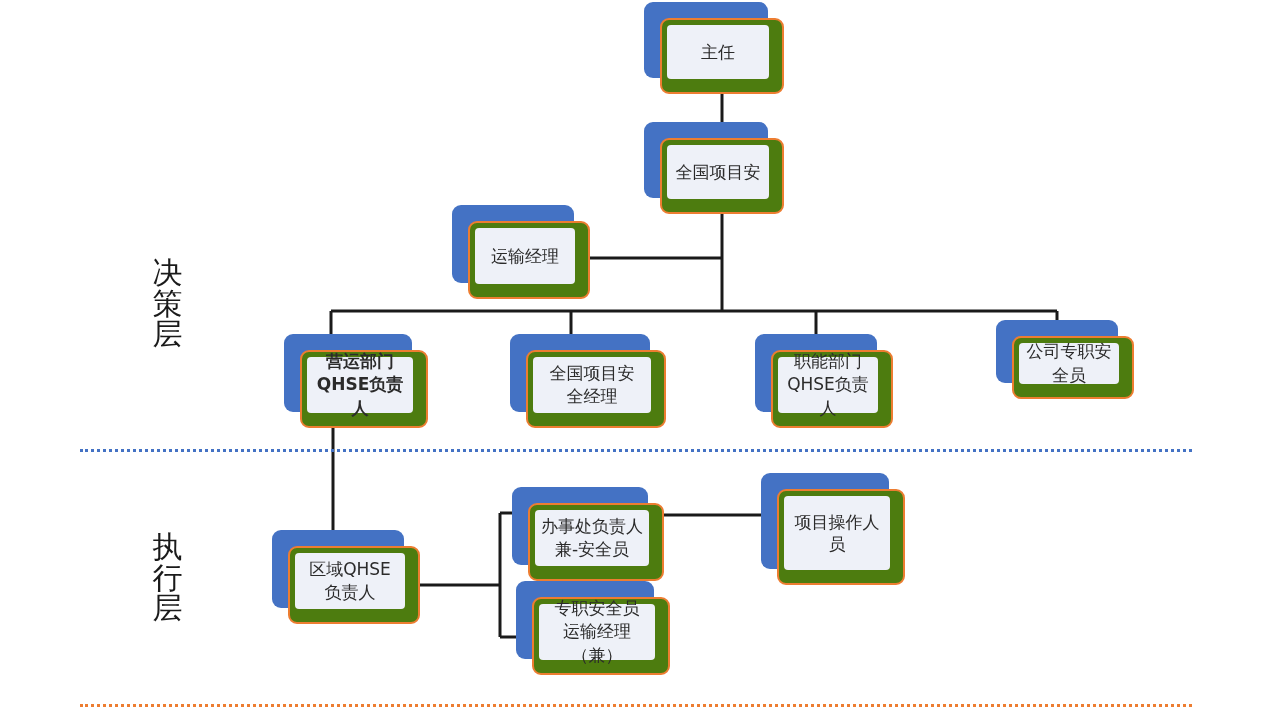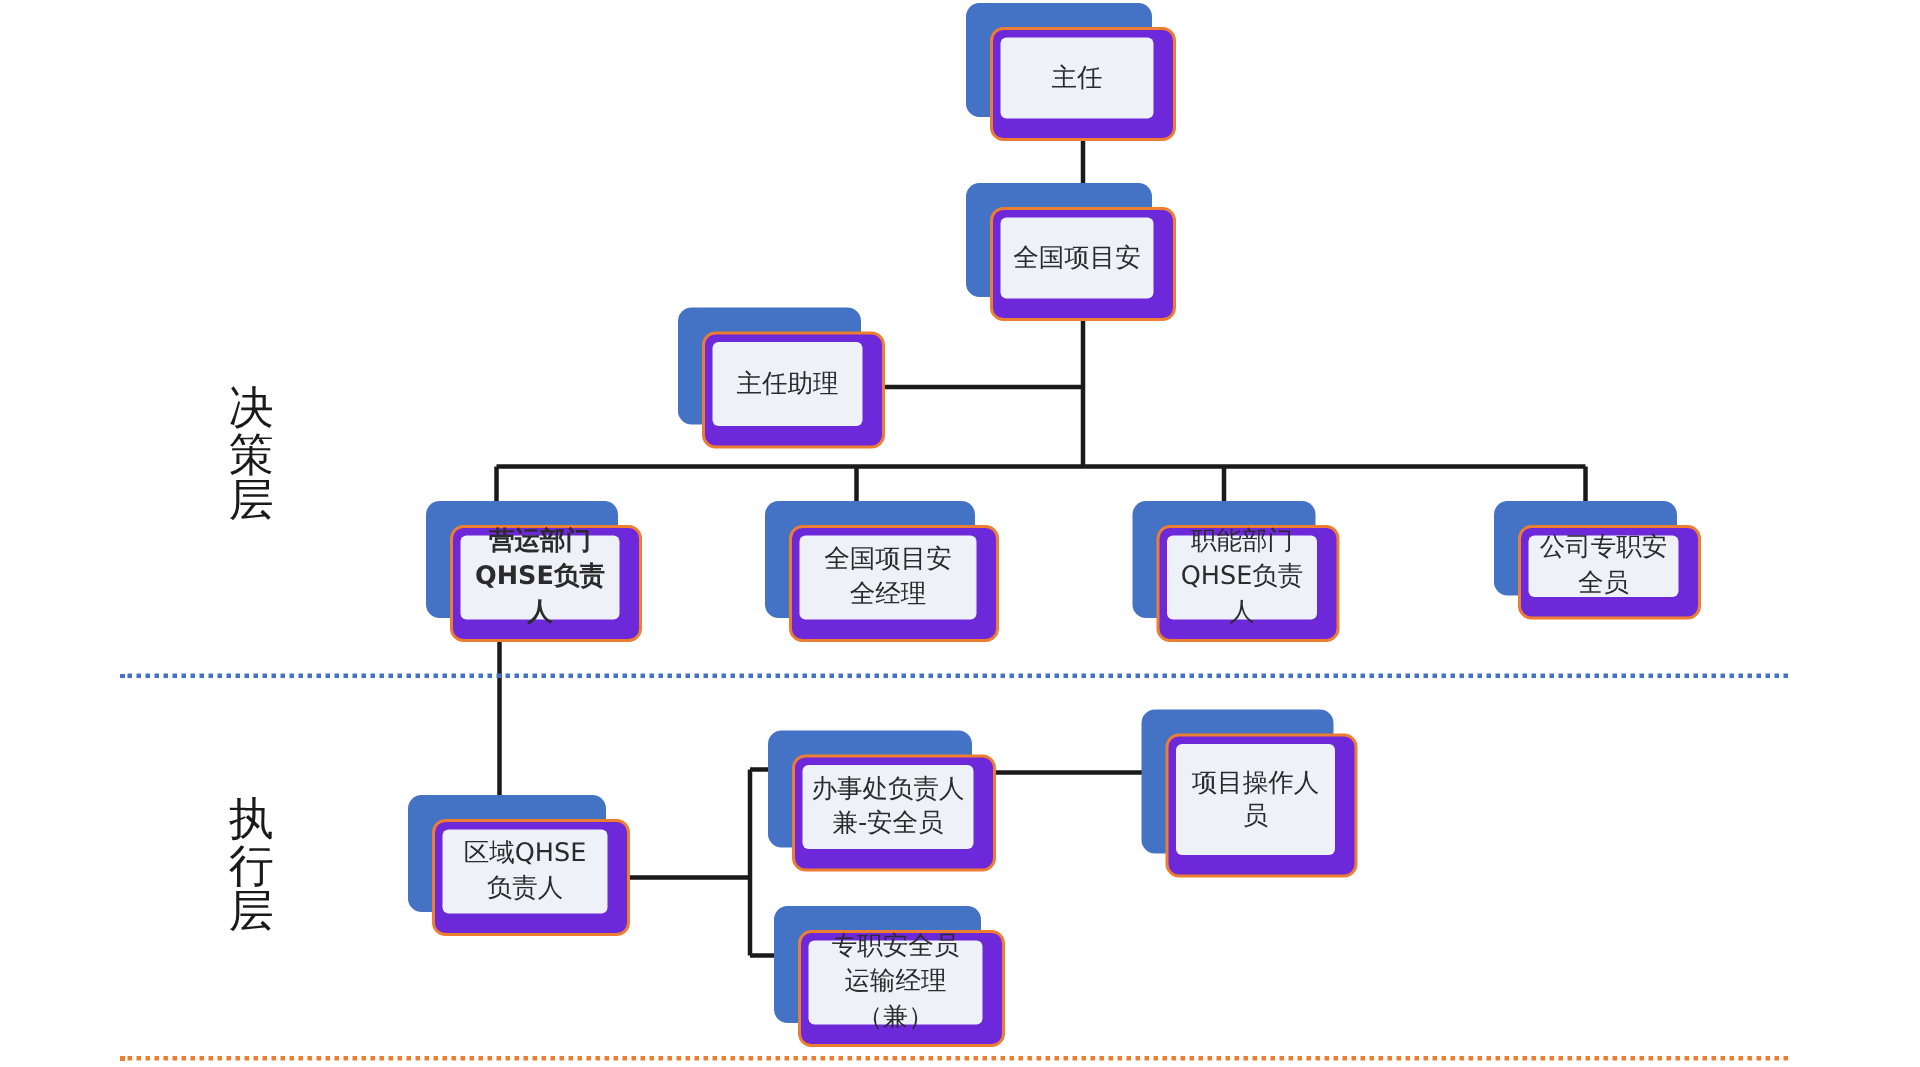--- a/index.html
+++ b/index.html
@@ -59,21 +59,21 @@
     height: 100%;
     background: #4472c4;
     border-radius: 9px;
   }
   .node .card {
     position: absolute;
     left: 16px;
     top: 16px;
     width: 100%;
     height: 100%;
-    background: #6d28d9;
+    background: #4d7c0f;
     border: 2px solid #ed7d31;
     border-radius: 9px;
     box-sizing: border-box;
   }
   .node .inner {
     position: absolute;
     left: 5px;
     top: 5px;
     right: 13px;
     bottom: 13px;
@@ -168,21 +168,21 @@
       <div class="inner">
         <div class="label">全国项目安</div>
       </div>
     </div>
   </div>
 
   <div class="node" style="left:452px; top:205px; width:122px; height:78px;">
     <div class="plate"></div>
     <div class="card">
       <div class="inner">
-        <div class="label">主任助理</div>
+        <div class="label">运输经理</div>
       </div>
     </div>
   </div>
 
   <div class="node tight" style="left:284px; top:334px; width:128px; height:78px;font-weight:bold;">
     <div class="plate"></div>
     <div class="card">
       <div class="inner">
         <div class="label">营运部门
 QHSE负责人</div>
@@ -203,21 +203,21 @@
   <div class="node tight" style="left:755px; top:334px; width:122px; height:78px;">
     <div class="plate"></div>
     <div class="card">
       <div class="inner">
         <div class="label">职能部门
 QHSE负责人</div>
       </div>
     </div>
   </div>
 
-  <div class="node tight" style="left:996px; top:334px; width:122px; height:63px;">
+  <div class="node tight" style="left:996px; top:320px; width:122px; height:63px;">
     <div class="plate"></div>
     <div class="card">
       <div class="inner">
         <div class="label">公司专职安
 全员</div>
       </div>
     </div>
   </div>
 
   <div class="node tight" style="left:272px; top:530px; width:132px; height:78px;">
@@ -242,21 +242,21 @@
 
   <div class="node wide" style="left:761px; top:473px; width:128px; height:96px;">
     <div class="plate"></div>
     <div class="card">
       <div class="inner">
         <div class="label">项目操作人员</div>
       </div>
     </div>
   </div>
 
-  <div class="node wide tight" style="left:516px; top:604px; width:138px; height:78px;border-radius:13px;">
+  <div class="node wide tight" style="left:516px; top:581px; width:138px; height:78px;border-radius:13px;">
     <div class="plate"></div>
     <div class="card">
       <div class="inner">
         <div class="label">专职安全员
 运输经理（兼）</div>
       </div>
     </div>
   </div>
 
 </div>

